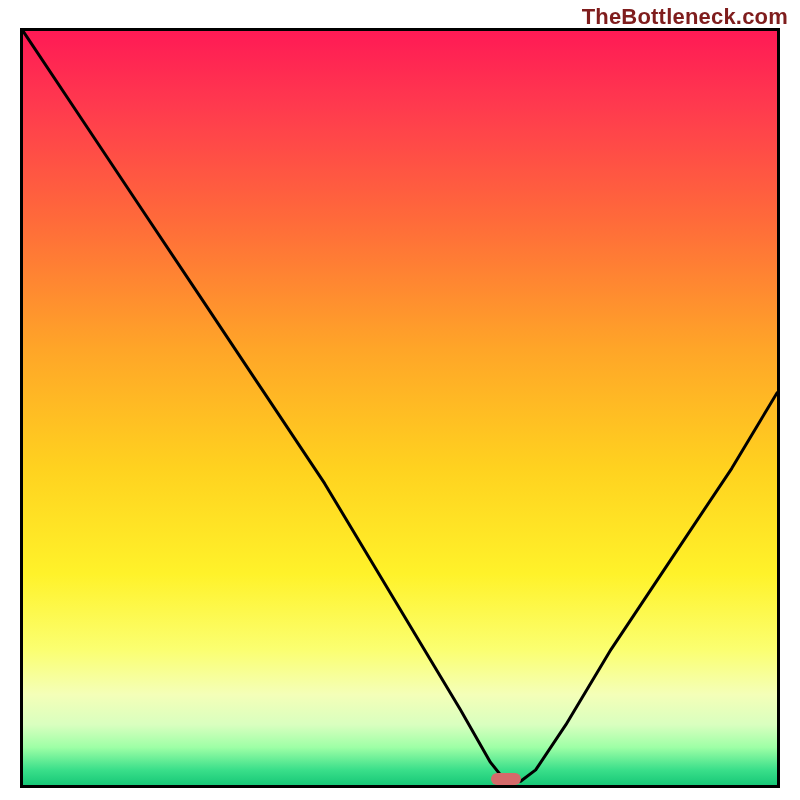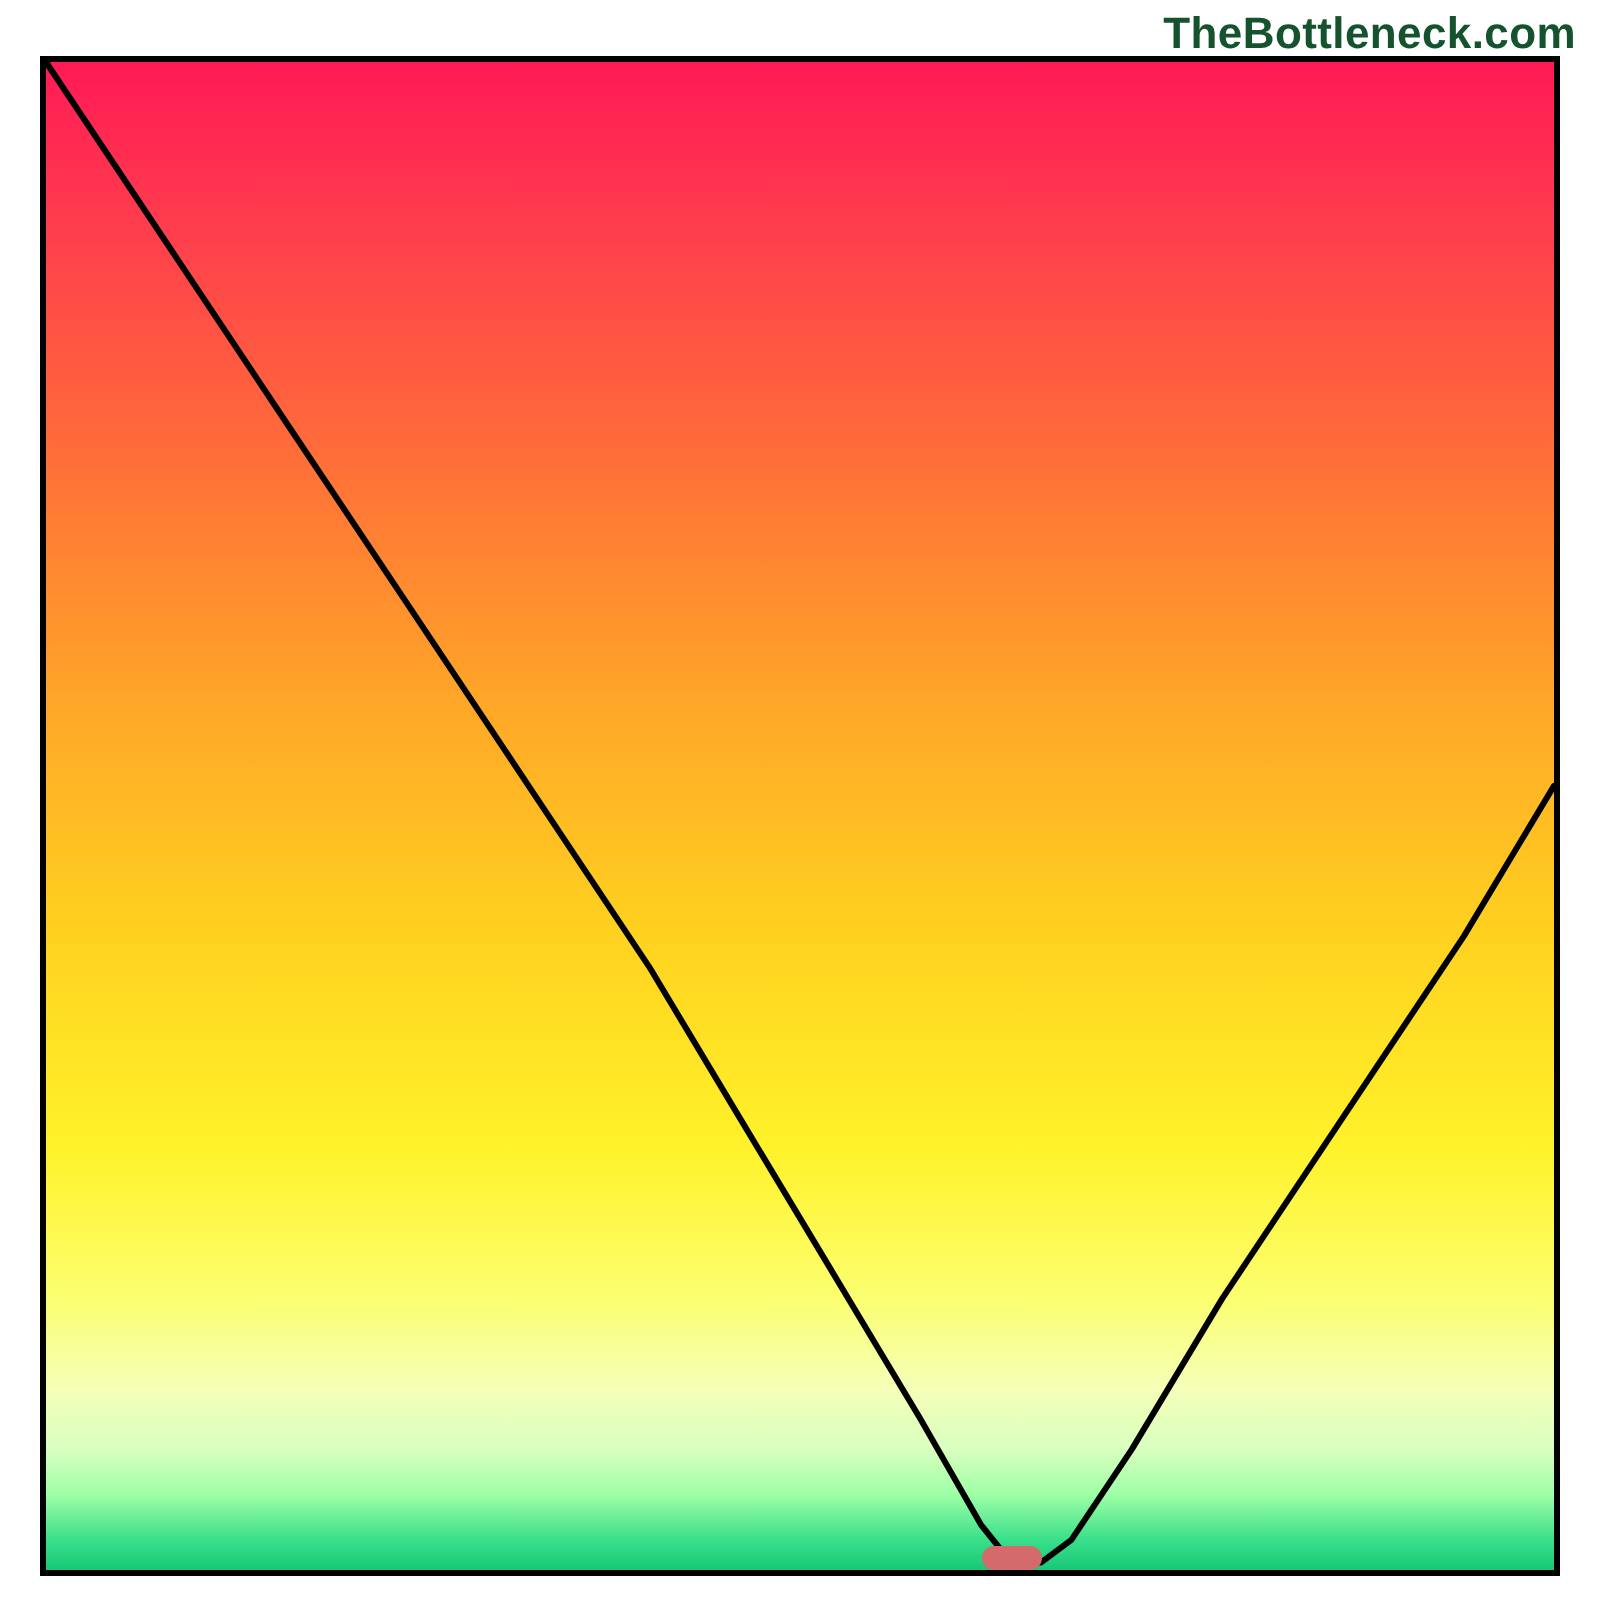--- a/index.html
+++ b/index.html
@@ -15,21 +15,21 @@
     position: relative;
     width: 800px;
     height: 800px;
   }
   .watermark {
     position: absolute;
     top: 4px;
     right: 12px;
     font-size: 22px;
     font-weight: 600;
-    color: #14532d;
+    color: #7f1d1d;
     letter-spacing: 0.2px;
     z-index: 10;
   }
   .plot-outer {
     position: absolute;
     left: 20px;
     top: 28px;
     width: 760px;
     height: 760px;
     border: 3px solid #000;

